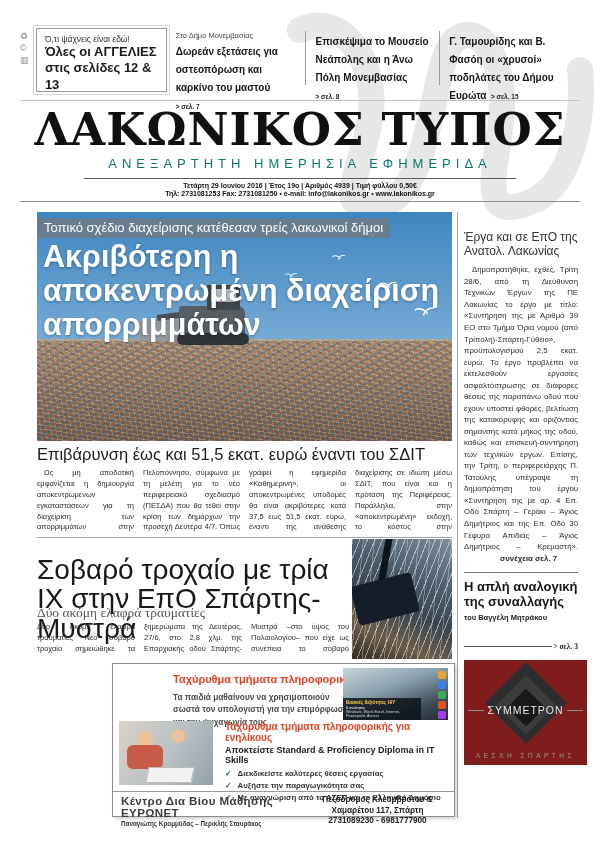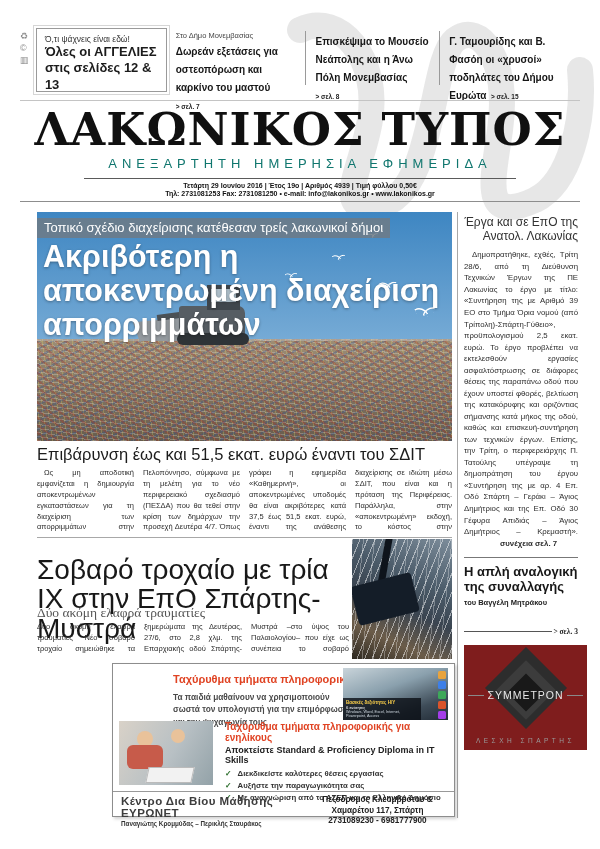--- a/index.html
+++ b/index.html
@@ -77,21 +77,21 @@
       repeating-linear-gradient(112deg, rgba(255,255,255,.5) 0 1px, transparent 1px 7px),
       repeating-linear-gradient(96deg, rgba(255,255,255,.3) 0 1px, transparent 1px 11px),
       linear-gradient(205deg,#7d8d9b 0%,#4a5a68 35%,#3a4450 55%,#6b5c49 78%,#2e2921 100%); }
   .mirror { position:absolute; left:2px; top:40px; width:62px; height:40px; background:#141d28; border-radius:4px; transform:rotate(-14deg); }
   .mirror-stem { position:absolute; left:30px; top:-4px; width:7px; height:48px; background:#0e141c; transform:rotate(10deg); }
   
   .col-divider { position:absolute; left:457px; top:212px; width:1px; height:606px; background:#a8a8a8; z-index:1; }
   
   .aside { position:absolute; left:464px; top:212px; width:114px; z-index:1; }
   .aside h2 { font-size:14.5px; font-weight:bold; line-height:1.18; color:#171717; }
-  .aside .road-sub { font-size:12px; color:#333; line-height:1.18; margin-top:3px;text-align:right; }
+  .aside .road-sub { font-size:12px; color:#333; line-height:1.18; margin-top:18px; }
   .aside .road-body { font-size:7.8px; line-height:1.48; text-align:justify; color:#2c2c2c; margin-top:6px; }
   .aside .road-body p { text-indent:8px; }
   .aside .road-body .cont2 { font-weight:bold;margin-left:36px; }
   .aside hr { border:none; border-top:1px solid #777; margin:8px 0 7px; }
   .op-title { font-size:13px; font-weight:bold; line-height:1.15; color:#171717; }
   .op-author { font-size:7.5px; font-weight:bold; color:#222; margin-top:3px; }
   .op-pagerow { display:flex; align-items:center; gap:1px; margin-top:20px;font-family:Liberation Serif, serif; }
   .op-pagerow .dash { flex:1; border-top:1px solid #555; }
   .op-pagerow .pg { font-size:7.5px; font-weight:bold; }
   .symmetron { position:relative; width:123px; height:105px; margin-top:9px; background:#7f1d1d; overflow:hidden; }

